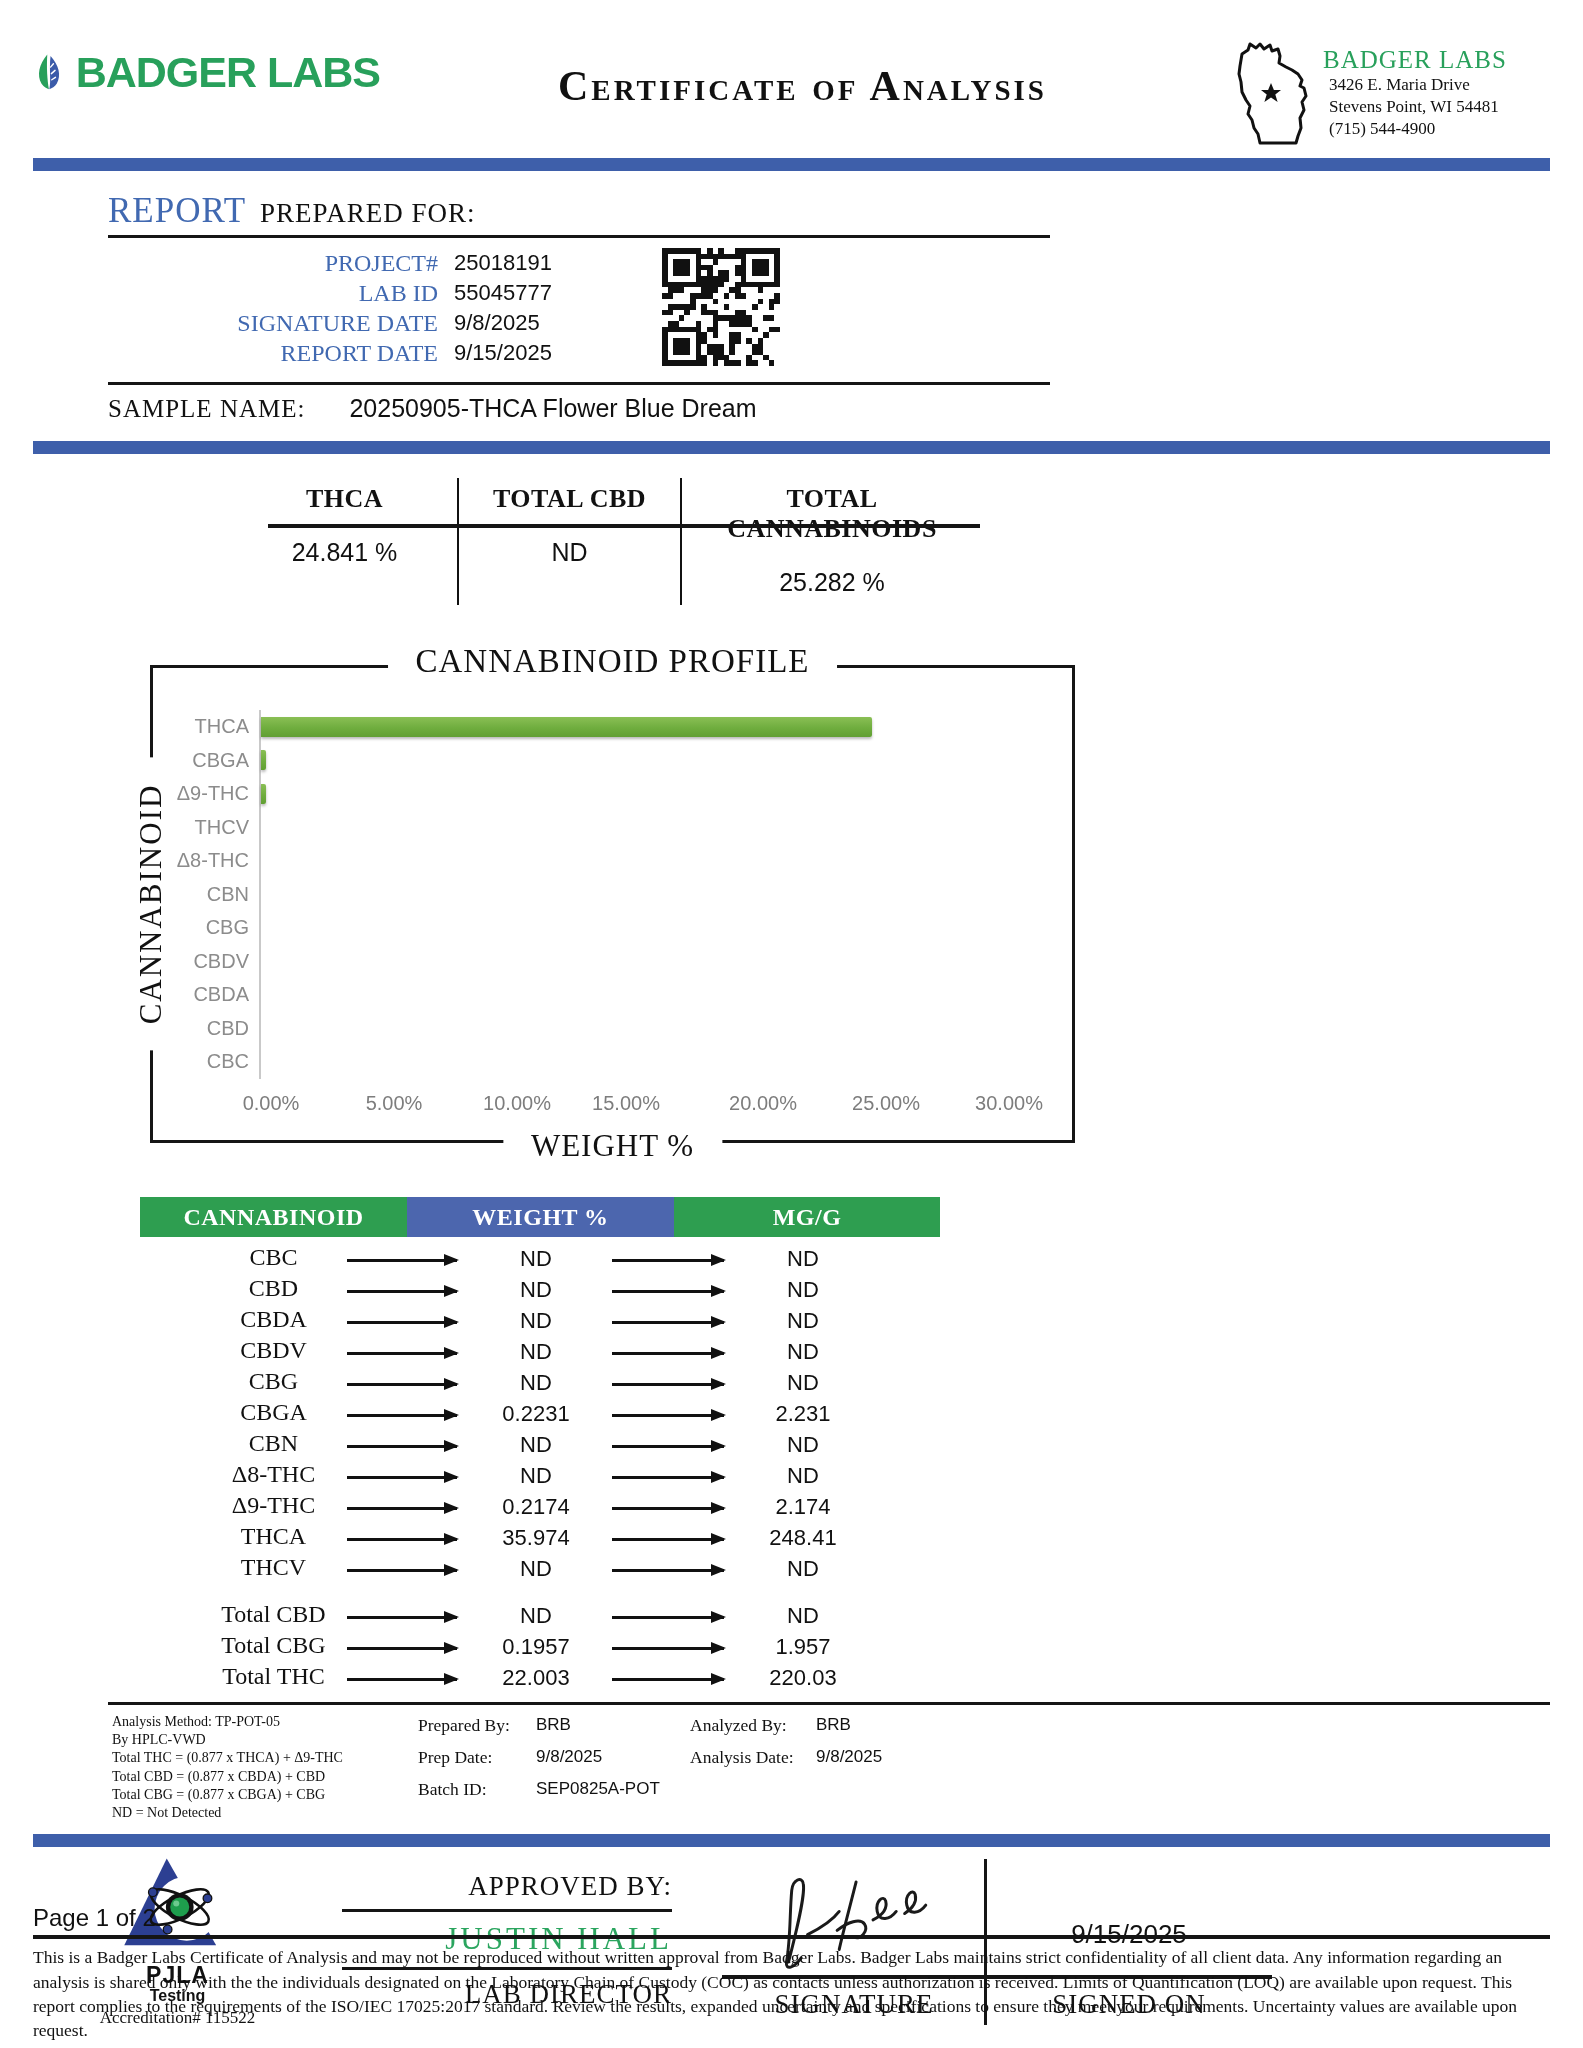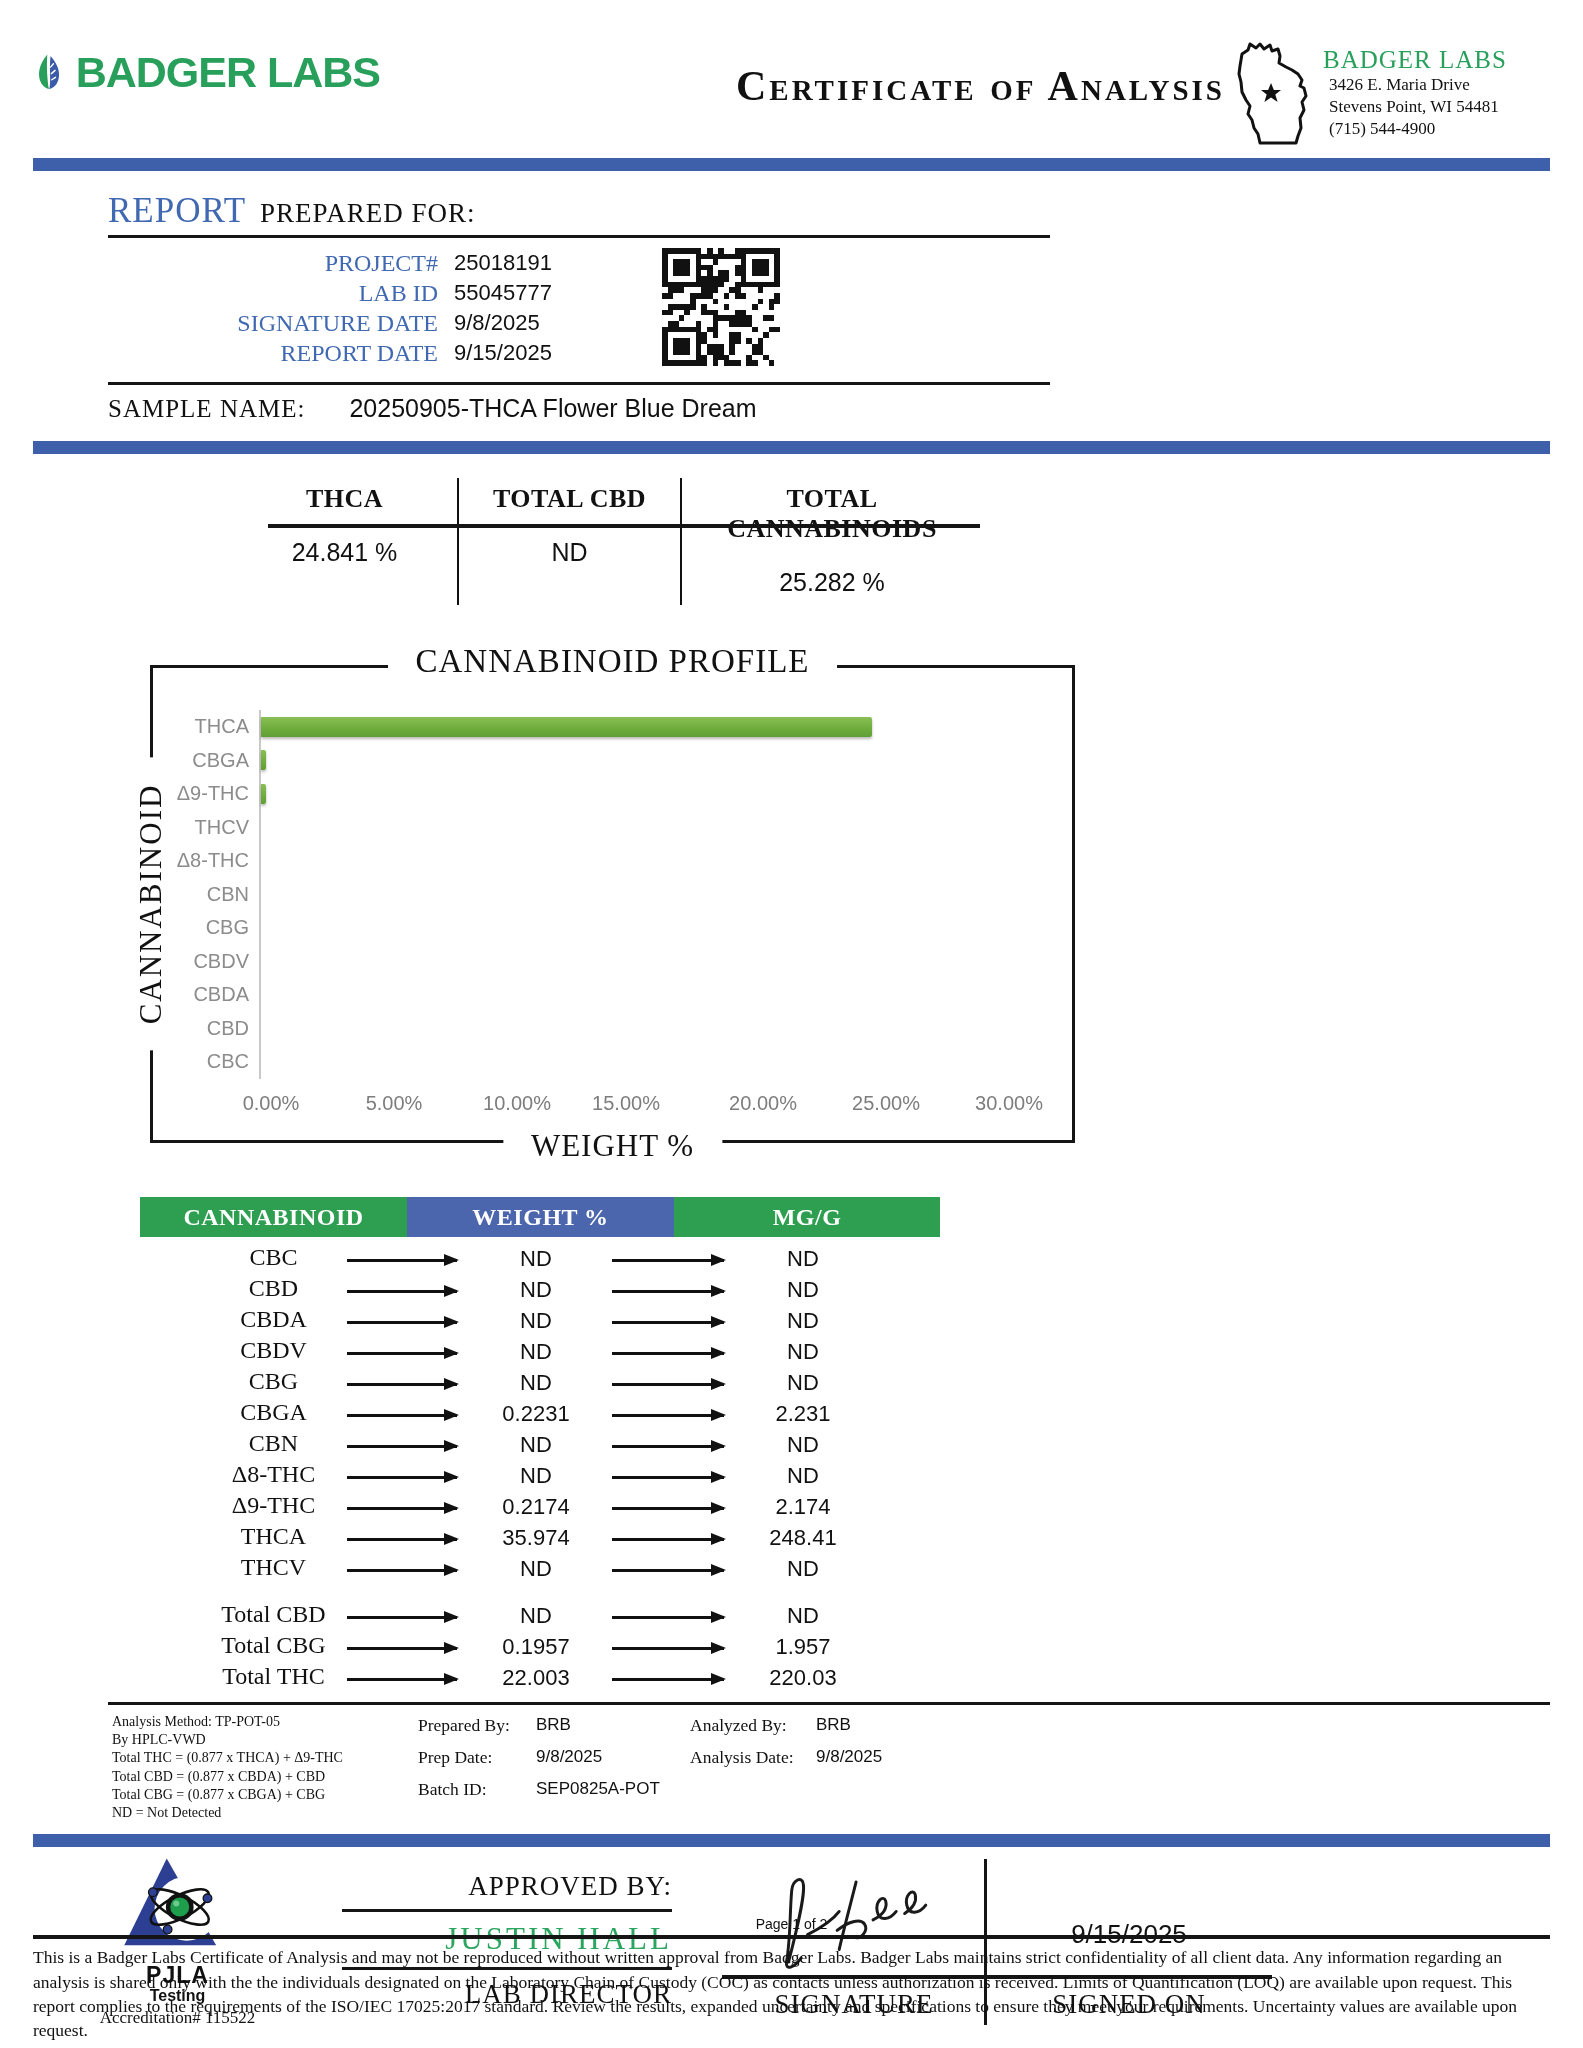--- a/index.html
+++ b/index.html
@@ -8,21 +8,21 @@
     width: 1583px; height: 2048px; background:#fff; position: relative;
     font-family: "Liberation Serif", serif; color: #111; overflow: hidden; margin: 0 auto;
   }
 
   
   .header { display:flex; align-items:flex-start; padding: 30px 28px 0 35px; }
   .brand { display:flex; align-items:center; gap:12px; width: 345px; }
   .brand svg { width: 64px; height: 84px; }
   .brand-text { font-family:"Liberation Sans",sans-serif; font-weight:700; color:var(--green);
     font-size:43px; letter-spacing:-1px; white-space:nowrap; }
-  .doc-title { flex:1; text-align:right; margin-top:32px; font-variant: small-caps;
+  .doc-title { flex:1; text-align:center; margin-top:32px; font-variant: small-caps;
     font-weight:700; font-size:42px; letter-spacing:3px; }
   .lab-block { width: 330px; display:flex; gap:6px; margin-top:6px; }
   .wi-map { width:92px; height:112px; flex:0 0 auto; }
   .lab-info { padding-top:10px; }
   .lab-name { color:var(--green); font-size:25px; letter-spacing:1px; }
   .lab-addr { font-size:17px; line-height:1.3; margin-left:6px; }
 
   .hr-blue { height:13px; background:var(--blue); margin:0 33px; }
   .hr1 { margin-top:10px; }
 
@@ -128,21 +128,21 @@
   .sig-date { width:286px; text-align:center; font-family:"Liberation Sans",sans-serif;
     font-size:26px; padding-top:56px; }
   .sig-line { height:3.5px; background:#151515; }
   .sig-labels { display:flex; }
   .sig-labels div { text-align:center; font-size:27px; letter-spacing:1px; padding-top:10px; }
   .sig-l { width:264px; } .sig-r { width:286px; }
   .sig-div { position:absolute; left:262px; top:-4px; width:3px; height:166px; background:#151515; }
 
   
   .bottom { position:absolute; left:33px; right:33px; bottom:6px; }
-  .pagelab { text-align:center; font-family:"Liberation Sans",sans-serif; font-size:14px; margin-bottom:3px; }
+  .pagelab { text-align:left; font-family:"Liberation Sans",sans-serif; font-size:24px; margin-bottom:3px; }
   .disclaimer { border-top:4px solid #151515; padding-top:6px; font-size:17.5px; line-height:1.38; }
 </style>
 </head>
 <body>
 
 <div class="page">
 
   <div class="header">
     <div class="brand">
       <svg viewBox="0 0 70 90" aria-hidden="true">

